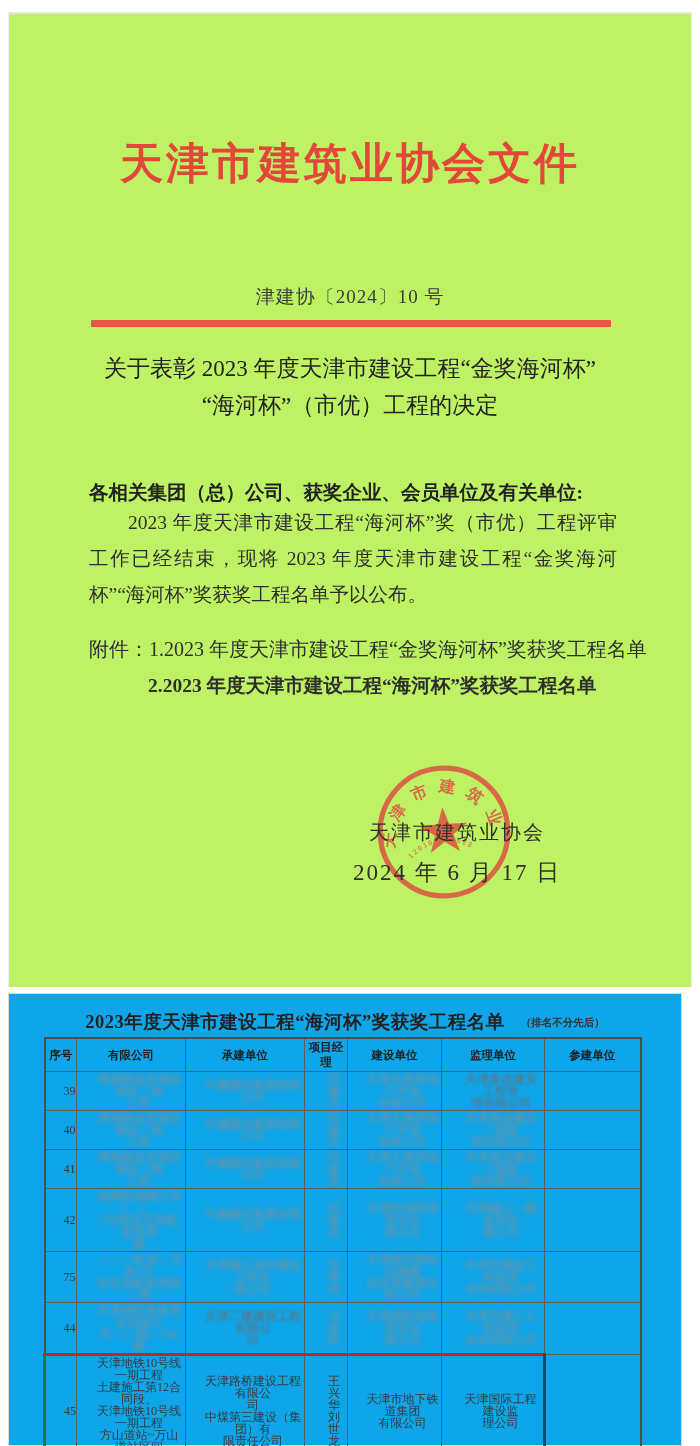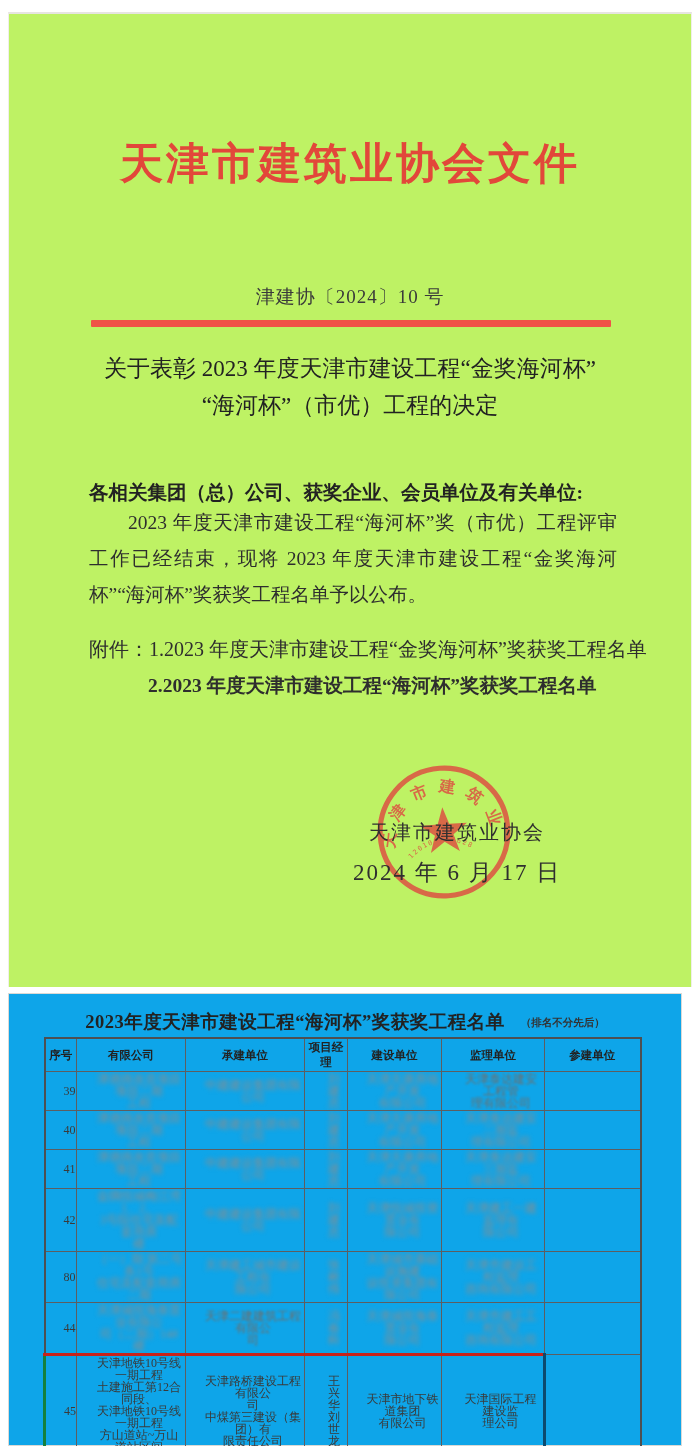--- a/index.html
+++ b/index.html
@@ -167,21 +167,21 @@
 楼</span></td>
           <td class="c-con"><span class="ct blur">中建建设集团有限公司</span></td>
           <td class="c-mgr"><span class="ct blur">刘建忠</span></td>
           <td class="c-own"><span class="ct blur">天津悦城投资置业有
 限公司</span></td>
           <td class="c-sup"><span class="ct blur">天津建工一建监理有
 限公司</span></td>
           <td class="c-par"><span class="ct"></span></td>
         </tr>
           <tr>
-          <td class="c-no"><span class="ct">80</span></td>
+          <td class="c-no"><span class="ct">75</span></td>
           <td class="c-name"><span class="ct blur">（一）期 第二号各1号
 住宅及配套用房二期</span></td>
           <td class="c-con"><span class="ct blur">天津建工城市建设工程有
 限公司</span></td>
           <td class="c-mgr"><span class="ct blur">张树伟</span></td>
           <td class="c-own"><span class="ct blur">天津城市基础设施建
 设投资集团有限公司</span></td>
           <td class="c-sup"><span class="ct blur">天津市建设工程监理
 咨询有限公司</span></td>
           <td class="c-par"><span class="ct"></span></td>

